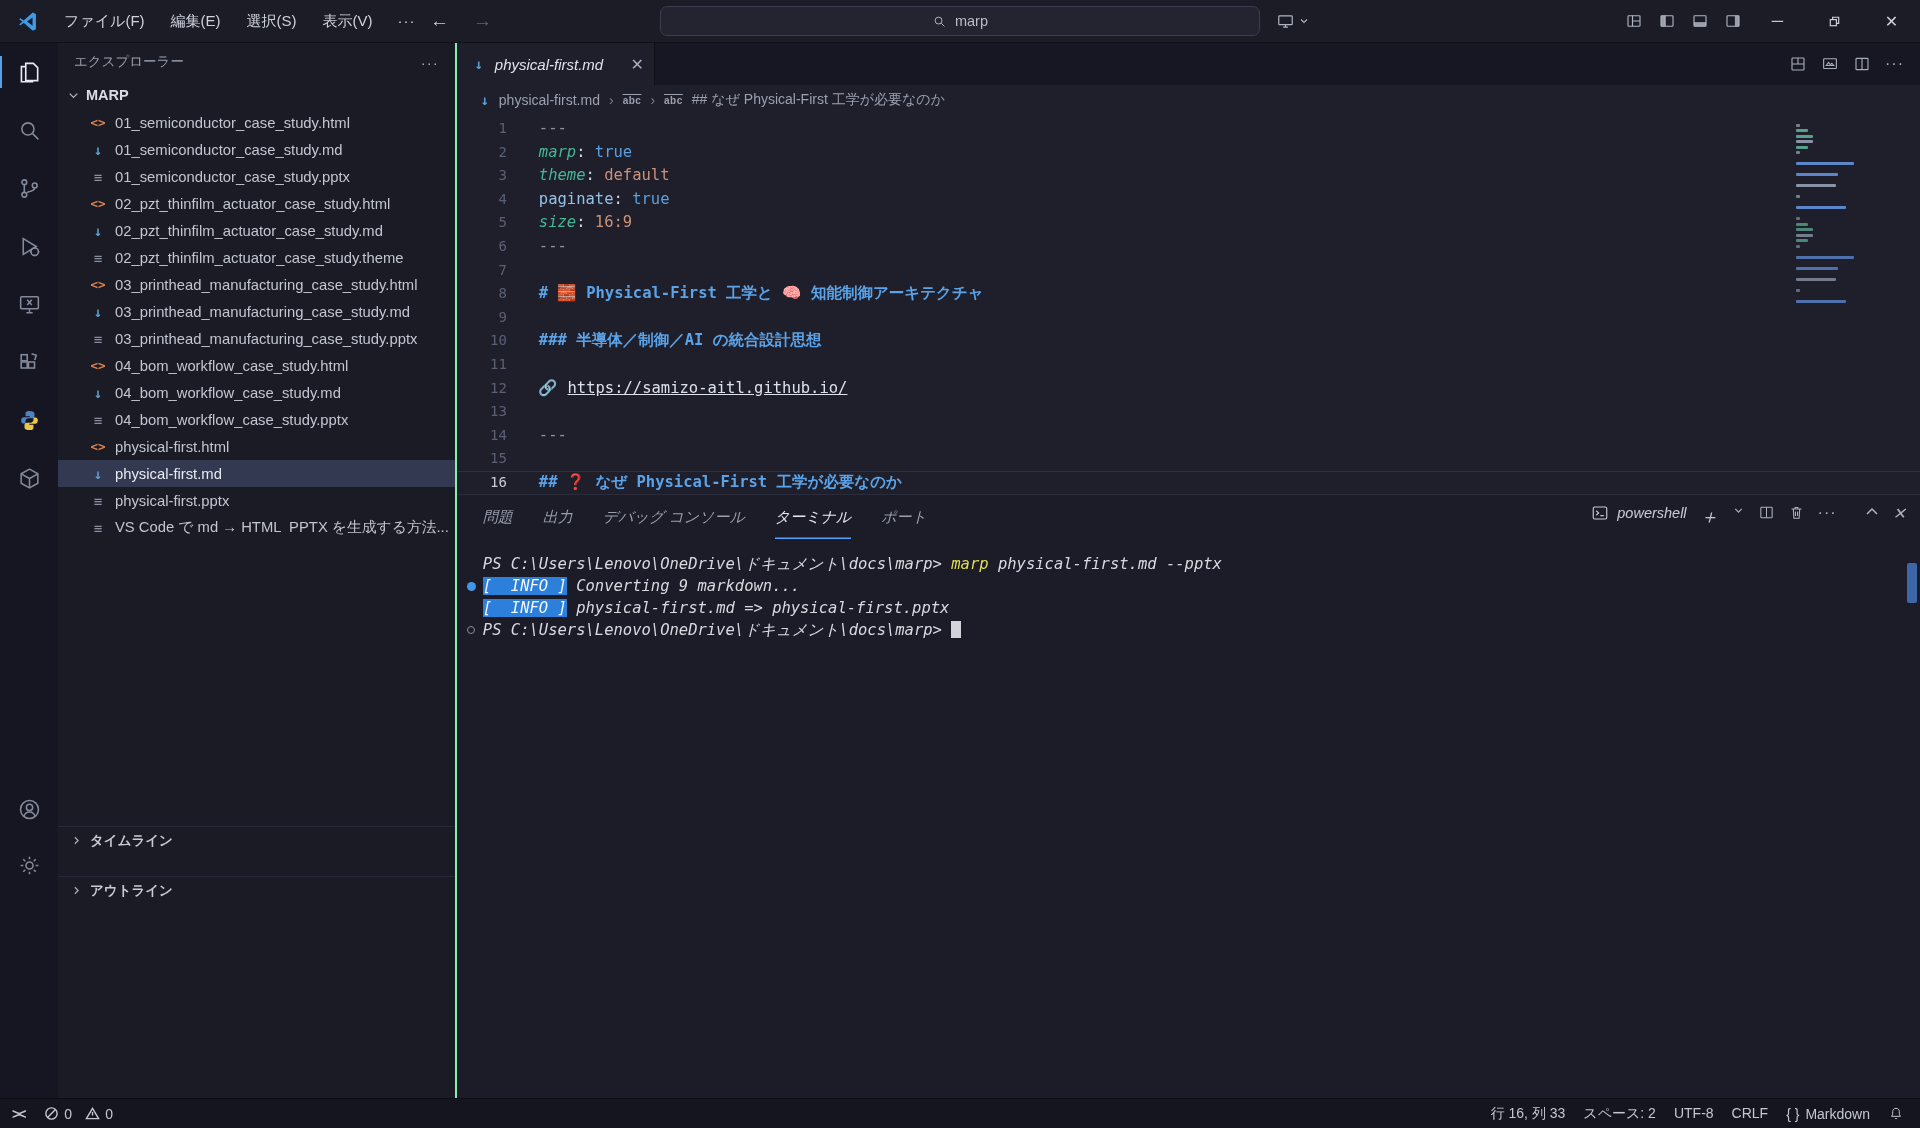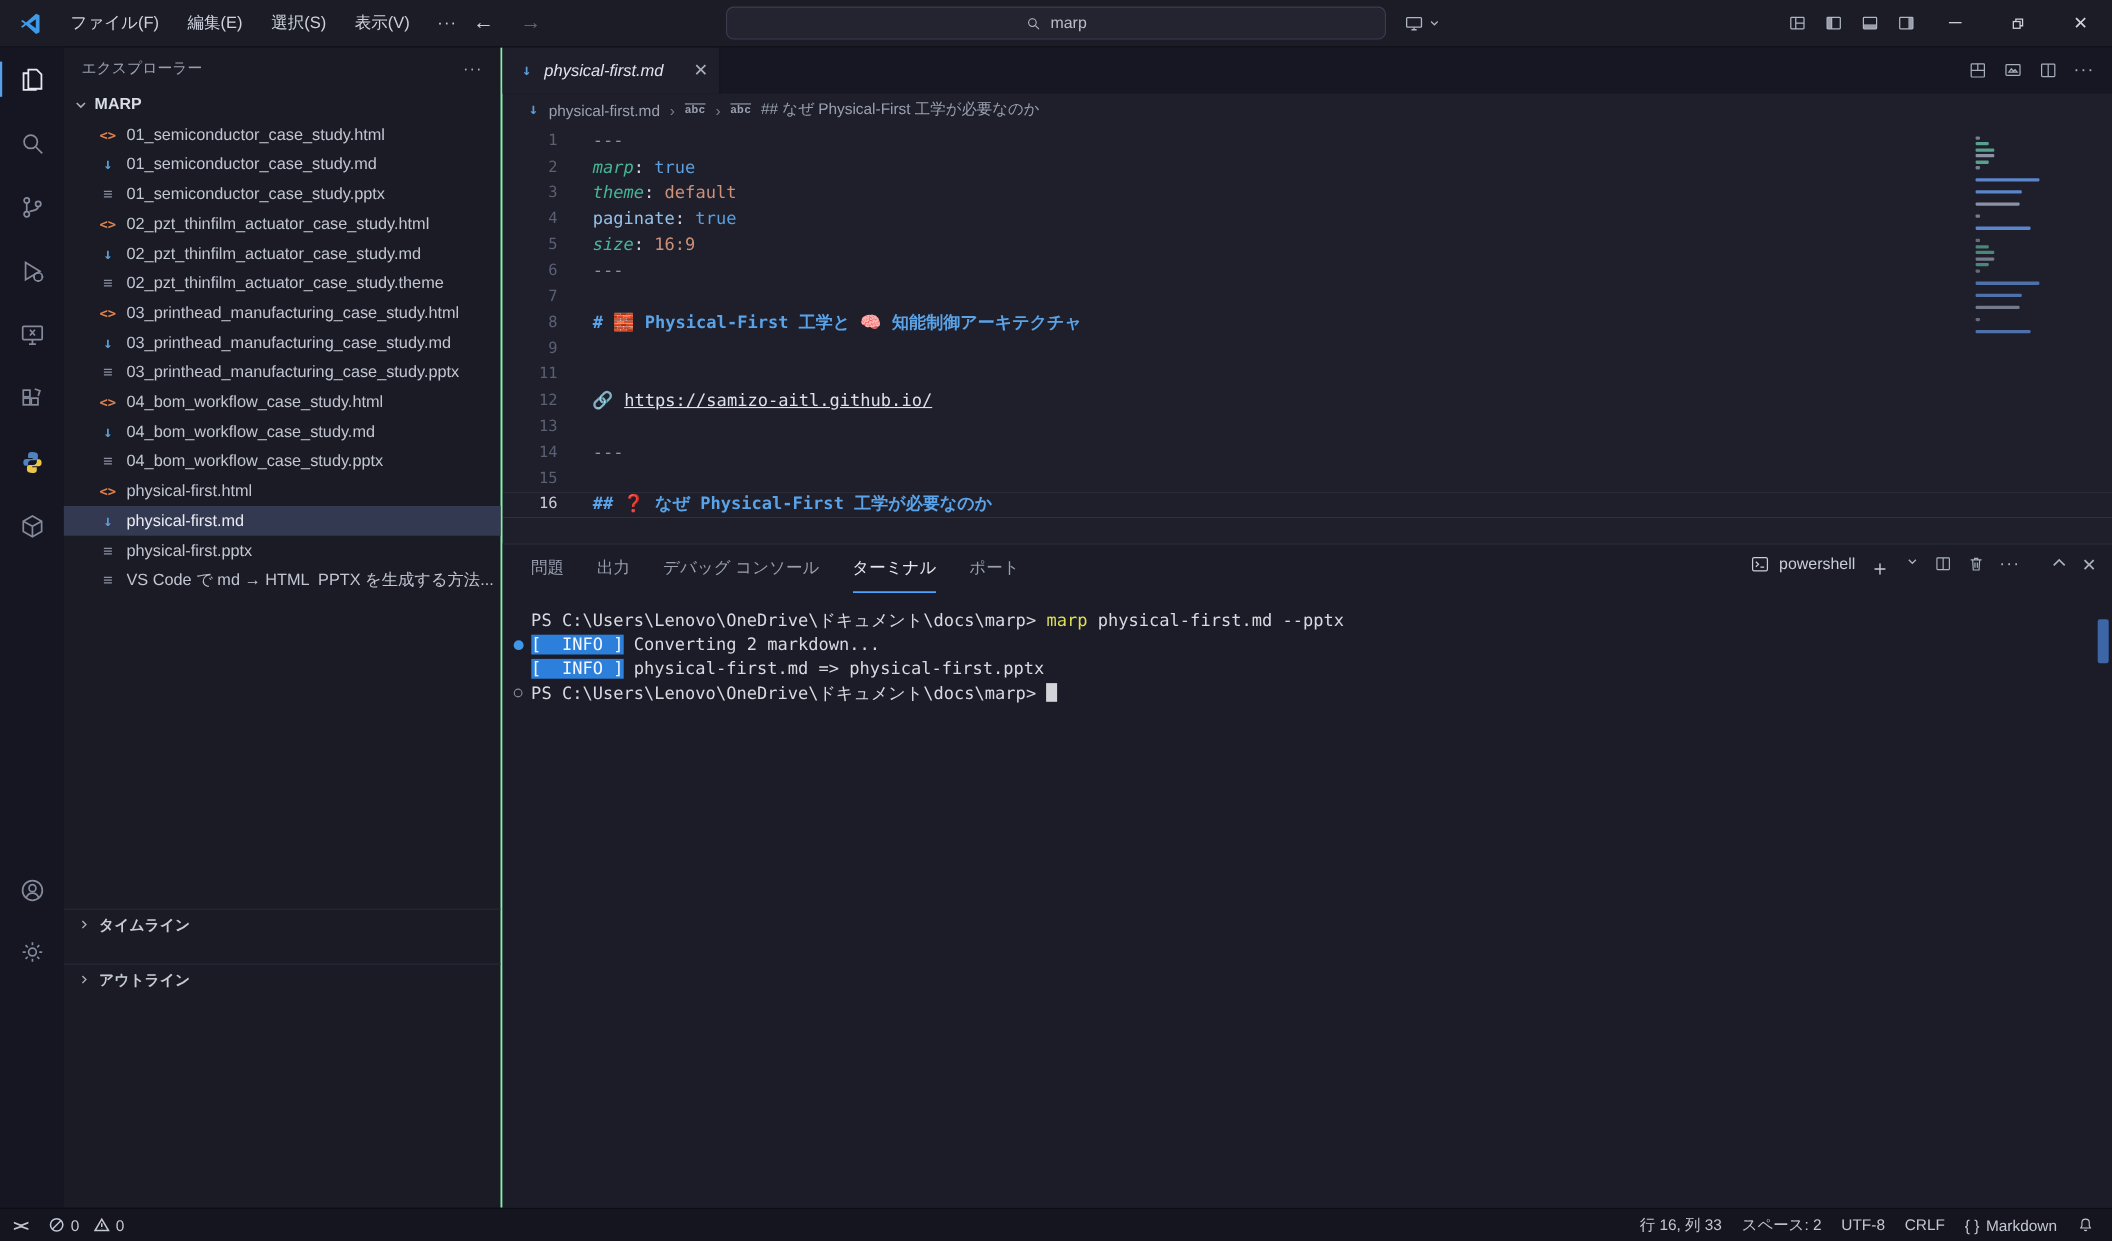--- a/index.html
+++ b/index.html
@@ -86,21 +86,21 @@
   .s-link { color:#dde1e9; text-decoration:underline; }
   .s-em-brick { color:#d3804f; }
   .s-em-brain { color:#e289c5; }
   .s-em-link { color:#9aa7c6; }
   .s-em-q { color:#e15561; }
 
   .minimap { position:absolute; top:6px; right:16px; width:108px; }
   .mm-line { height:3px; margin:2.5px 0; border-radius:1px; }
 
   
-  .terminal { flex:0 0 604px; background:#1b1c28; border-top:1px solid #2b2d3c; display:flex; flex-direction:column; position:relative; }
+  .terminal { flex:0 0 604px; background:#1b1c28; border-top:1px solid #2b2d3c; display:flex; flex-direction:column; position:relative;font-style:italic; }
   .term-header { flex:0 0 44px; display:flex; align-items:center; padding:0 14px 0 26px; }
   .ttab { margin-right:30px; font-size:15px; color:#999fae; height:44px; line-height:44px; cursor:pointer; }
   .ttab.active { color:#e5e8ee; box-shadow:inset 0 -1.5px 0 #4da3ff; }
   .term-actions { margin-left:auto; display:flex; align-items:flex-start; gap:13px; color:#abb1bf; }
   .shell-chip { display:flex; align-items:center; gap:8px; font-size:14.5px; color:#c9cdd8; }
   .ta-plus { font-size:19px; color:#c3c8d3; }
   .term-body { flex:1; padding:14px 0 0 26px; font-family:"DejaVu Sans Mono",monospace; font-size:15.5px; }
   .tline { height:22px; line-height:22px; white-space:pre; position:relative; color:#d8dae0; }
   .tgut { position:absolute; left:-16px; top:6.5px; width:9px; height:9px; border-radius:50%; }
   .tgut.filled { background:#3f97e8; }
@@ -427,20 +427,21 @@
         <div>
             <div class="cline"><span class="ln">1</span><span class="ltext"><span class="s-dim">---</span></span></div>
             <div class="cline"><span class="ln">2</span><span class="ltext"><span class="s-key">marp</span><span class="s-plain">: </span><span class="s-blue">true</span></span></div>
             <div class="cline"><span class="ln">3</span><span class="ltext"><span class="s-key">theme</span><span class="s-plain">: </span><span class="s-orange">default</span></span></div>
             <div class="cline"><span class="ln">4</span><span class="ltext"><span class="s-prop">paginate</span><span class="s-plain">: </span><span class="s-blue">true</span></span></div>
             <div class="cline"><span class="ln">5</span><span class="ltext"><span class="s-key">size</span><span class="s-plain">: </span><span class="s-orange">16:9</span></span></div>
             <div class="cline"><span class="ln">6</span><span class="ltext"><span class="s-dim">---</span></span></div>
             <div class="cline"><span class="ln">7</span><span class="ltext"></span></div>
             <div class="cline"><span class="ln">8</span><span class="ltext"><span class="s-head"># </span><span class="s-em-brick">🧱</span><span class="s-head"> Physical-First 工学と </span><span class="s-em-brain">🧠</span><span class="s-head"> 知能制御アーキテクチャ</span></span></div>
             <div class="cline"><span class="ln">9</span><span class="ltext"></span></div>
+            <div class="cline"><span class="ln">10</span><span class="ltext"><span class="s-head">### 半導体／制御／AI の統合設計思想</span></span></div>
             <div class="cline"><span class="ln">11</span><span class="ltext"></span></div>
             <div class="cline"><span class="ln">12</span><span class="ltext"><span class="s-em-link">🔗</span><span class="s-plain"> </span><span class="s-link">https://samizo-aitl.github.io/</span></span></div>
             <div class="cline"><span class="ln">13</span><span class="ltext"></span></div>
             <div class="cline"><span class="ln">14</span><span class="ltext"><span class="s-dim">---</span></span></div>
             <div class="cline"><span class="ln">15</span><span class="ltext"></span></div>
             <div class="cline current"><span class="ln">16</span><span class="ltext"><span class="s-head">## </span><span class="s-em-q">❓</span><span class="s-head"> なぜ Physical-First 工学が必要なのか</span></span></div>
           </div>
         <div class="minimap">
             <div class="mm-line" style="width: 3.6px; background: rgb(118, 126, 146); opacity: 1;"></div>
             <div class="mm-line" style="width: 12px; background: rgb(86, 160, 140); opacity: 1;"></div>
@@ -520,21 +521,21 @@
             <span class="ico" style="margin-left:14px">
               <svg width="16" height="16" viewBox="0 0 16 16">
                   <path d="M3 10l5-5 5 5"></path>
                 </svg>
             </span>
             <span style="font-size:16px">✕</span>
           </div>
         </div>
         <div class="term-body">
             <div class="tline"><span class="t-plain">PS C:\Users\Lenovo\OneDrive\ドキュメント\docs\marp&gt; </span><span class="t-yellow">marp</span><span class="t-plain"> physical-first.md --pptx</span></div>
-            <div class="tline"><span class="tgut filled"></span><span class="t-info">[  INFO ]</span><span class="t-plain"> Converting 2 markdown...</span></div>
+            <div class="tline"><span class="tgut filled"></span><span class="t-info">[  INFO ]</span><span class="t-plain"> Converting 9 markdown...</span></div>
             <div class="tline"><span class="t-info">[  INFO ]</span><span class="t-plain"> physical-first.md =&gt; physical-first.pptx</span></div>
             <div class="tline"><span class="tgut empty"></span><span class="t-plain">PS C:\Users\Lenovo\OneDrive\ドキュメント\docs\marp&gt; </span><span class="t-cursor"></span></div>
           </div>
         <div class="term-scroll"></div>
       </div>
     </section>
   </div>
 
   <footer class="statusbar">
     <div class="sb-left">

